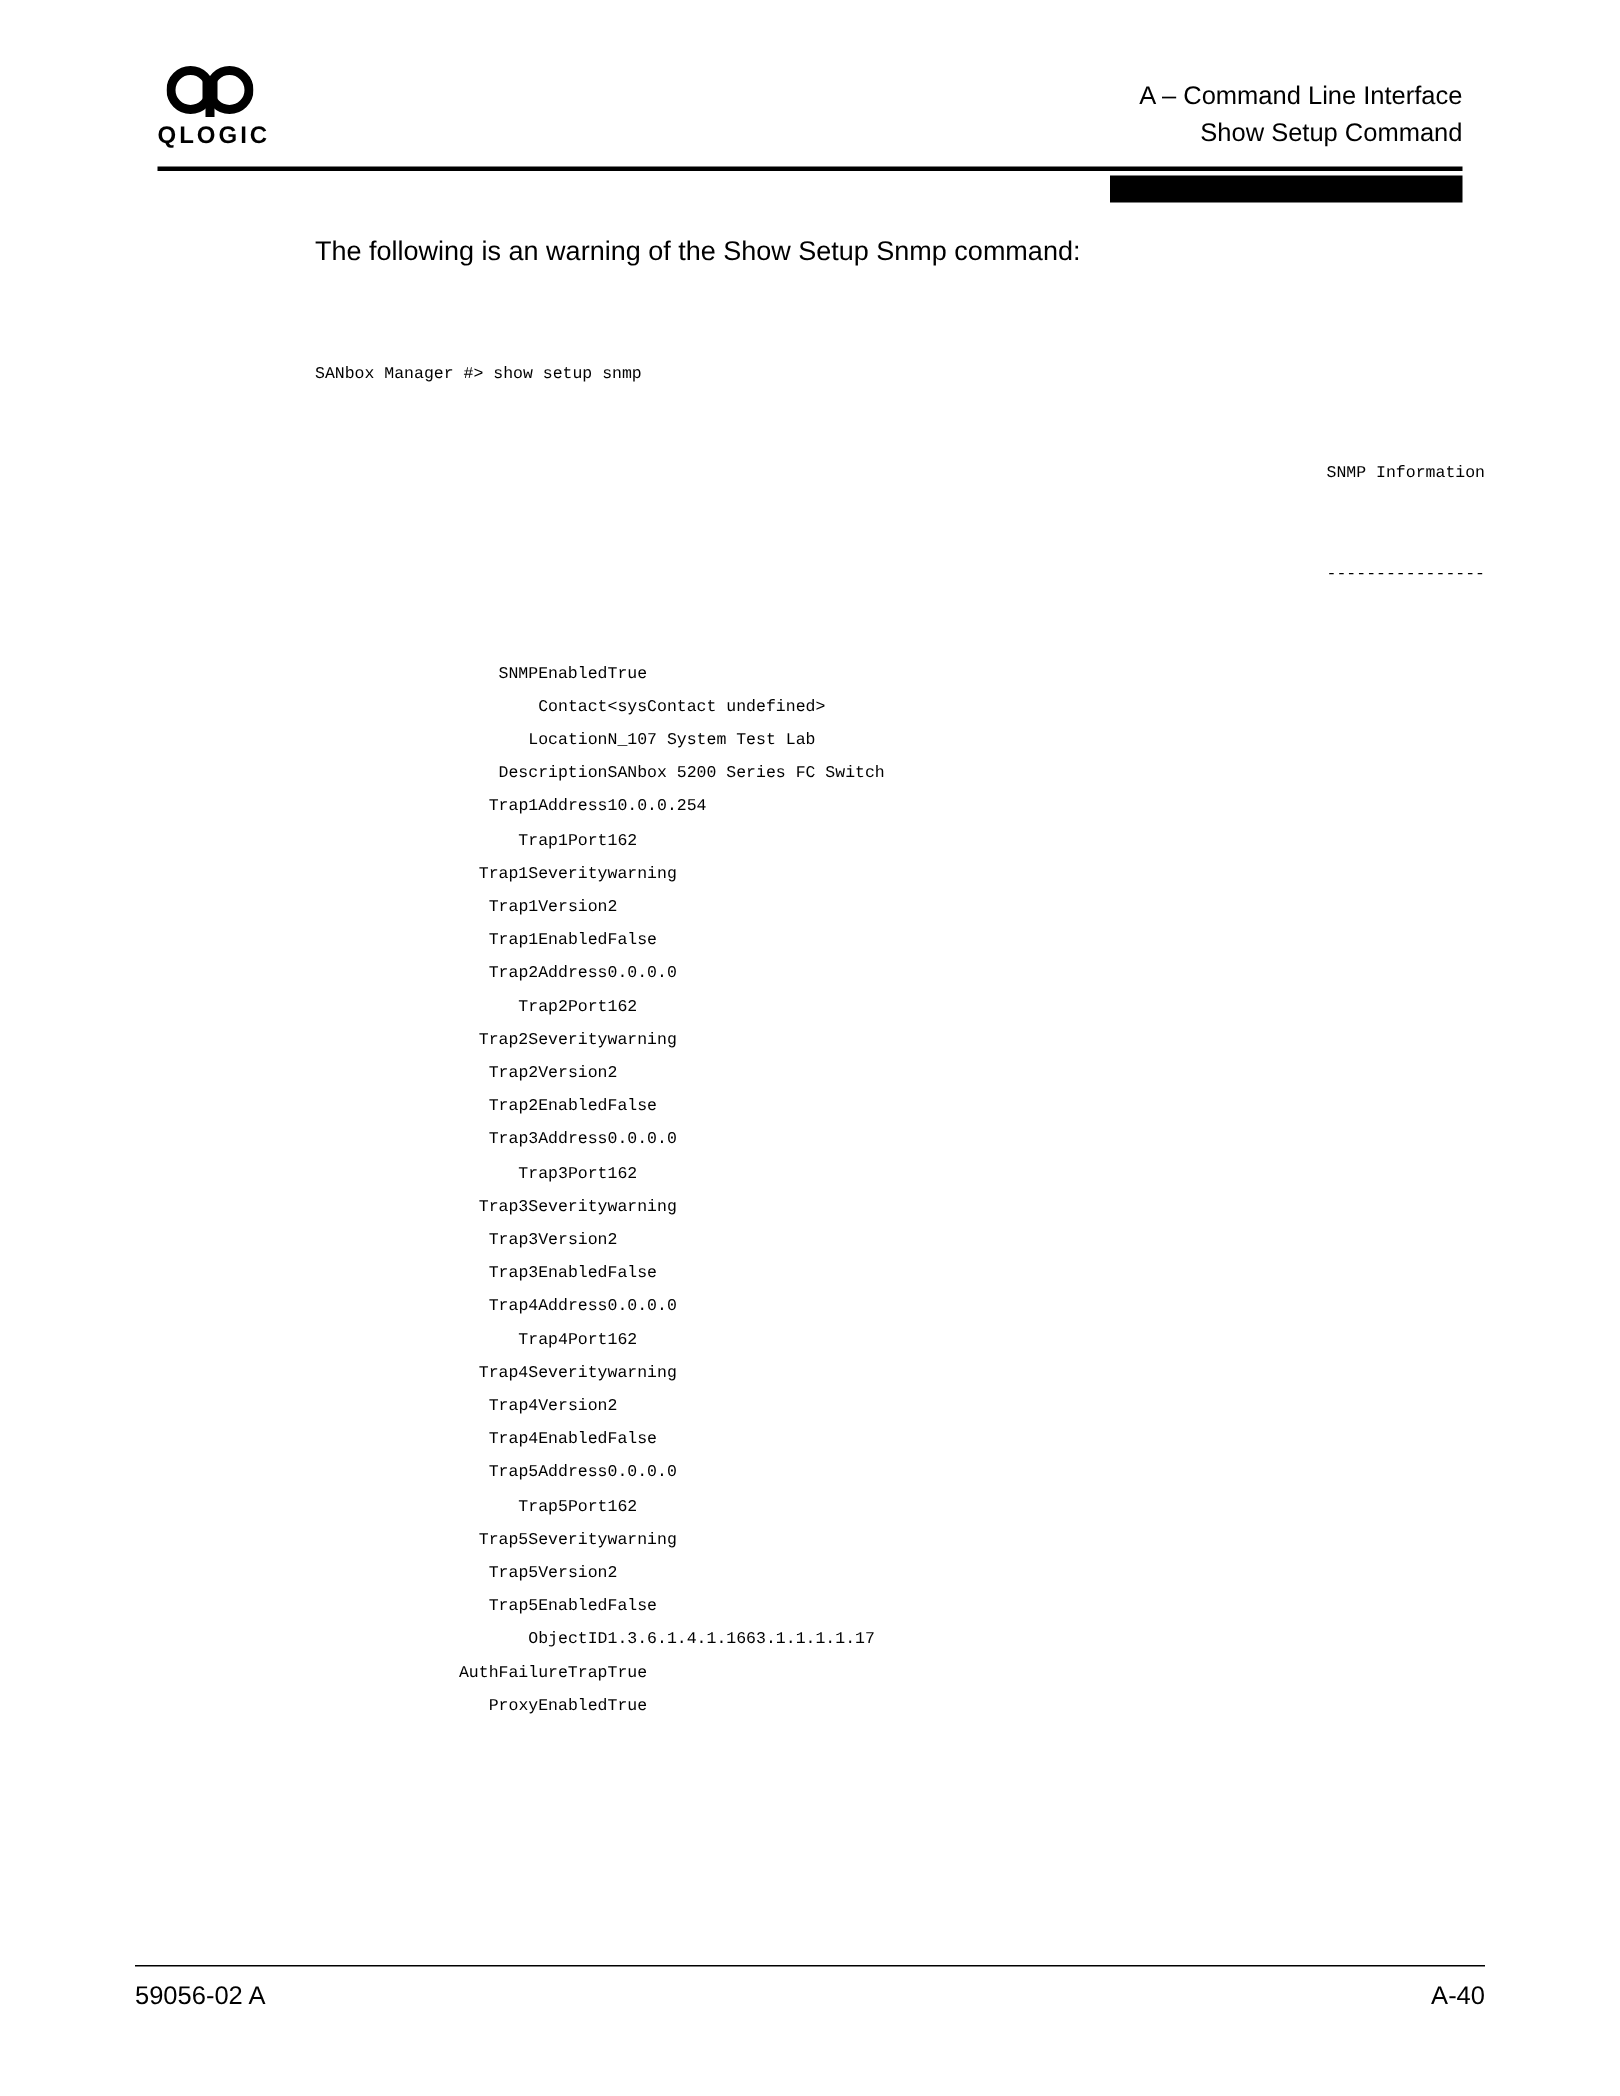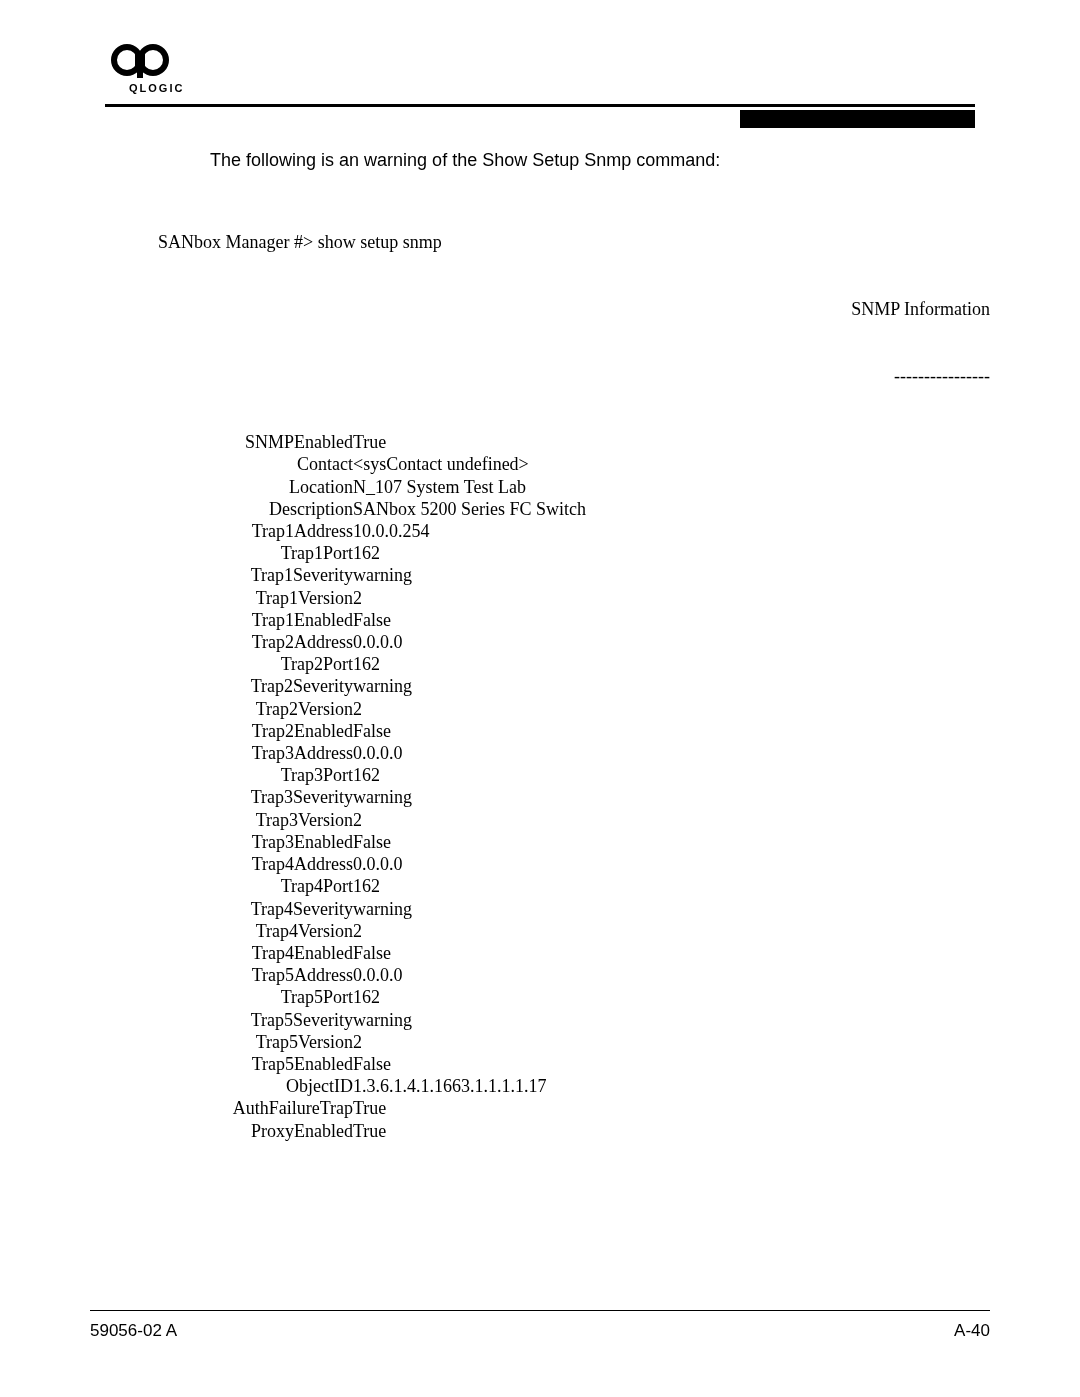--- a/index.html
+++ b/index.html
@@ -25,25 +25,24 @@
   }
   .logo-block {
     width: 70px;
     text-align: center;
   }
   .logo-block svg {
     display: block;
     margin: 0 auto;
   }
   .logo-text {
-    font-size: 11px;
+    font-size: 16px;
     letter-spacing: 2px;
     font-weight: bold;
     margin-top: 2px;
-    margin-left: 24px;
   }
   .hdr-right {
     text-align: right;
     font-size: 17px;
     line-height: 1.45;
     padding-top: 12px;
   }
   .rule-thick {
     border: 0;
     border-top: 3px solid #000;
@@ -57,25 +56,25 @@
   .accent-bar {
     width: 235px;
     height: 18px;
     background: #000;
   }
   .section-intro {
     font-size: 18px;
     margin: 22px 0 16px 120px;
   }
   .code-block {
-    font-family: Liberation Serif, serif;
-    font-size: 18px;
+    font-family: Liberation Mono, monospace;
+    font-size: 11px;
     line-height: 22.2px;
     white-space: pre;
-    margin-left: 68px;
+    margin-left: 120px;
   }
   .code-row {
     display: flex;
   }
   .code-key {
     display: inline-block;
     width: 175px;
   }
   .code-val {
     display: inline-block;
@@ -109,20 +108,24 @@
   <div class="header">
     <div class="logo-block">
       <svg width="58" height="40" viewBox="0 0 58 40">
         <circle cx="16" cy="20" r="13" fill="none" stroke="#000" stroke-width="6"></circle>
         <circle cx="42" cy="20" r="13" fill="none" stroke="#000" stroke-width="6"></circle>
         <rect x="24" y="14" width="10" height="12" fill="#000"></rect>
         <rect x="26" y="28" width="6" height="10" fill="#000"></rect>
       </svg>
       <div class="logo-text">QLOGIC</div>
     </div>
+    <div class="hdr-right">
+      <div>A – Command Line Interface</div>
+      <div>Show Setup Command</div>
+    </div>
   </div>
 
   <hr class="rule-thick">
   <div class="accent-region">
     <div class="accent-bar"></div>
   </div>
 
   <div class="section-intro">The following is an warning of the Show Setup Snmp command:</div>
 
   <div class="code-block">

